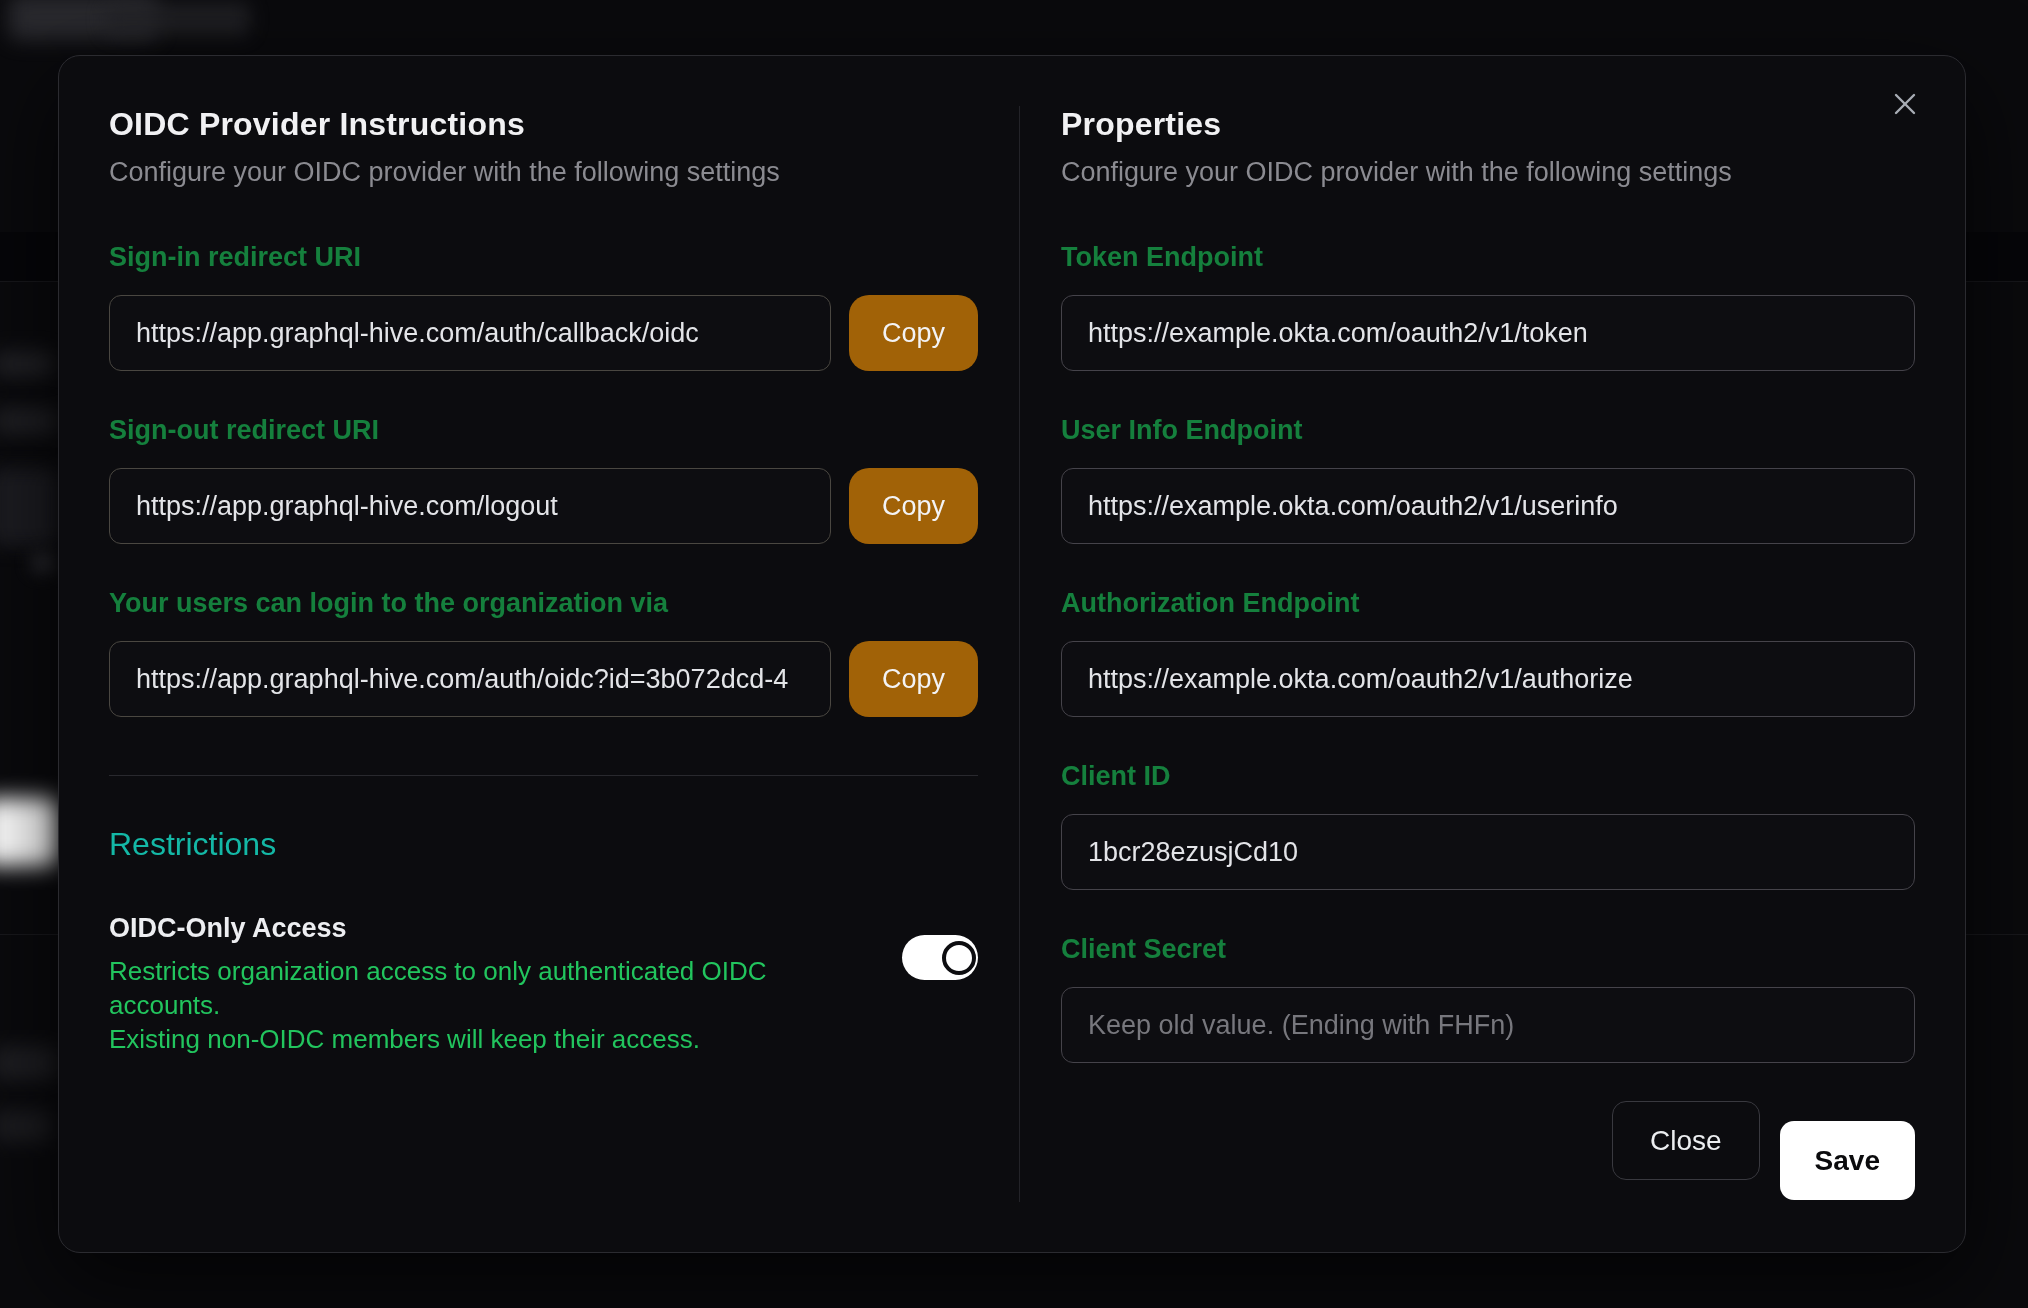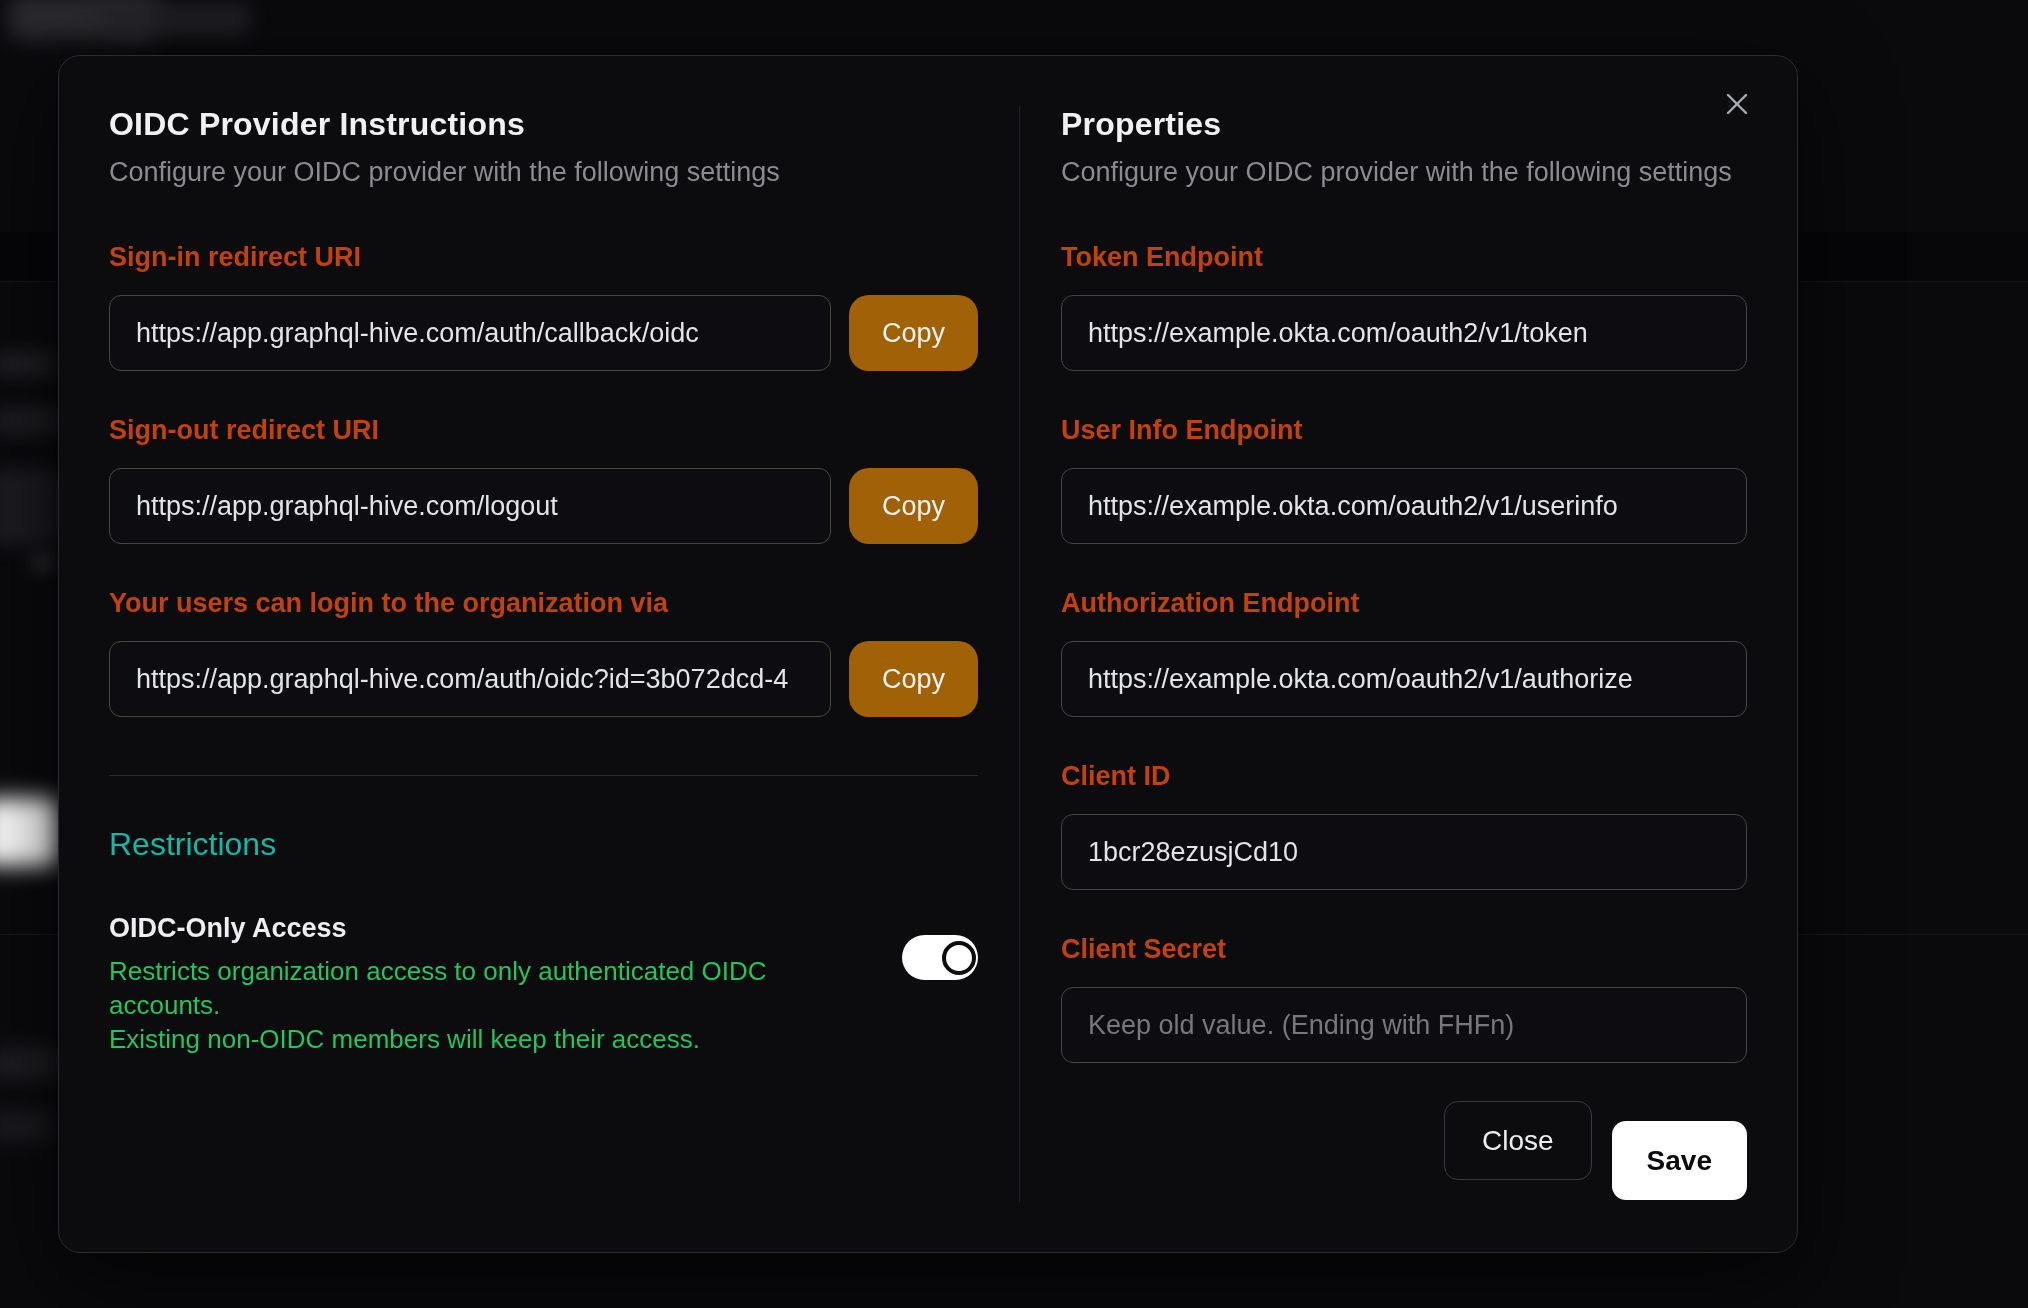--- a/index.html
+++ b/index.html
@@ -21,21 +21,21 @@
   .bg-smudge.s1 { left:-6px; top:352px; width:60px; height:24px; }
   .bg-smudge.s2 { left:-6px; top:408px; width:64px; height:26px; opacity:.5; }
   .bg-box { position:absolute; left:-10px; top:468px; width:68px; height:78px; background:#1c1c21; filter:blur(9px); border-radius:10px; }
   .bg-dot { position:absolute; left:30px; top:552px; width:26px; height:22px; background:#3a3a40; filter:blur(8px); border-radius:50%; opacity:.6; }
   .bg-white-bar { position:absolute; left:-18px; top:798px; width:76px; height:68px; background:#ffffff; filter:blur(11px); border-radius:10px; }
   .bg-smudge.s3 { left:-8px; top:1046px; width:66px; height:34px; opacity:.45; }
   .bg-smudge.s4 { left:-8px; top:1110px; width:60px; height:32px; opacity:.4; }
 
   
   .modal {
-    position:absolute; left:58px; top:55px; width:1740px; height:1198px;
+    position:absolute; left:58px; top:55px; width:1908px; height:1198px;
     background:#0c0c0f;
     border:1px solid #2b2b30;
     border-radius:22px;
     box-shadow:0 30px 90px rgba(0,0,0,.7);
     padding:50px;
     display:flex; flex-direction:row;
   }
   .close-x {
     position:absolute; top:26px; right:38px; width:44px; height:44px;
     display:flex; align-items:center; justify-content:center;
@@ -45,21 +45,21 @@
   .col { display:flex; flex-direction:column; }
   .col-left { width:869px; flex:0 0 auto; }
   .v-divider { width:1px; align-self:stretch; background:#232328; margin:0 41px; }
   .col-right { flex:1 1 auto; }
 
   .col-title { font-size:32px; font-weight:700; color:#f1f1f3; letter-spacing:.2px; }
   .col-sub { font-size:27px; font-weight:400; color:#8b8b91; margin-top:14px; }
 
   .field { margin-top:44px; }
   .field.first { margin-top:54px; }
-  .field-label { font-size:27px; font-weight:600; color:#c2410c; }
+  .field-label { font-size:27px; font-weight:600; color:#15803d; }
   .input-row { margin-top:22px; display:flex; gap:18px; }
   .text-input {
     flex:1 1 auto; min-width:0; height:76px;
     background:#0d0d11; border:1px solid #45434a; border-radius:12px;
     padding:16px 26px; font-size:27px; color:#e3e4e8;
     font-family:"Liberation Sans", sans-serif;
     outline:none; white-space:nowrap; overflow:hidden; text-overflow:clip;
   }
   .col-left .text-input { border-color:#4a4741; }
   .text-input::placeholder { color:#77777d; }

